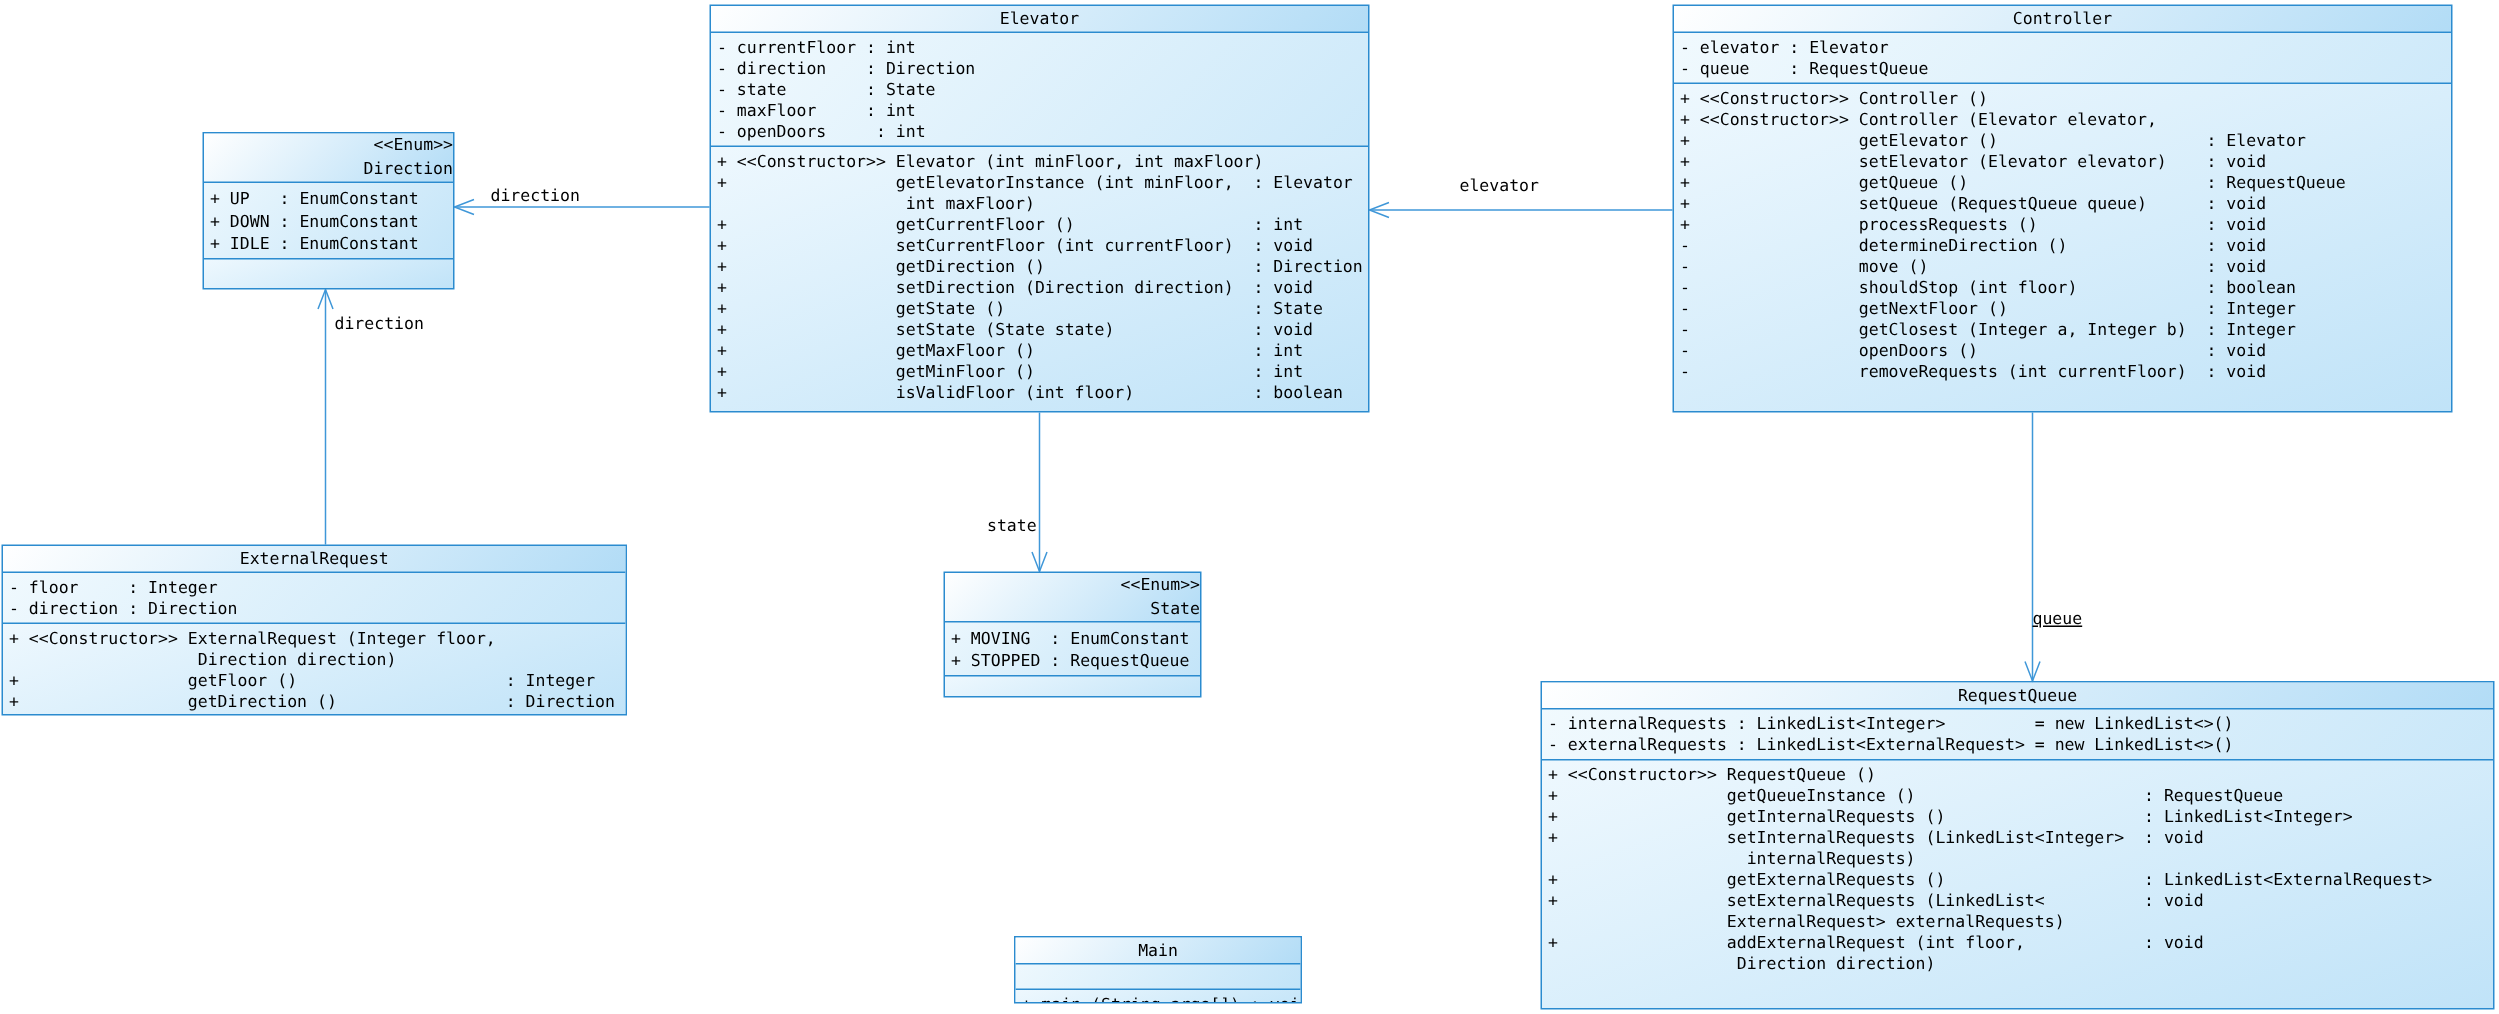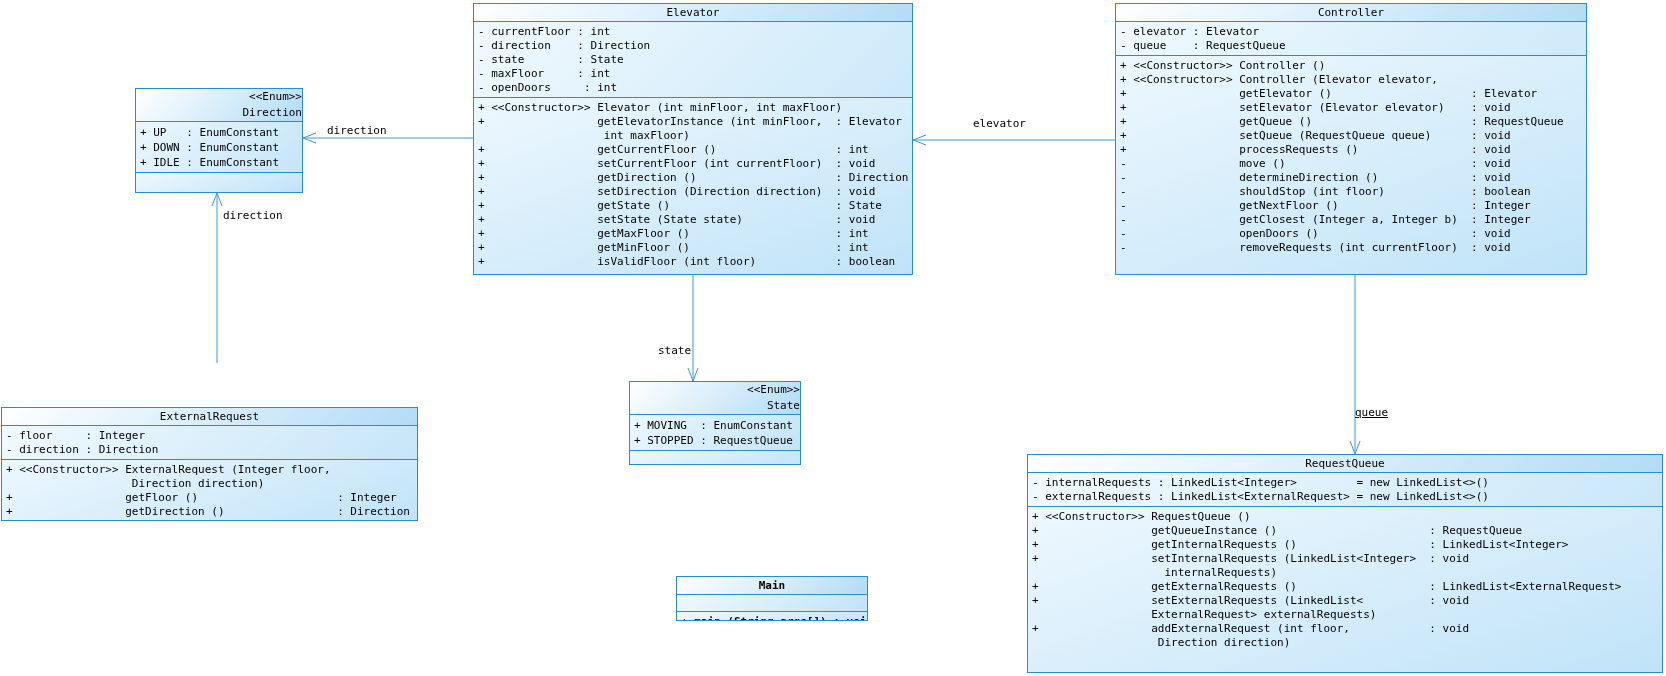--- a/index.html
+++ b/index.html
@@ -13,24 +13,24 @@
          text-align:center;line-height:17px;flex:0 0 auto;}
   .title .tl{line-height:16px;height:16px;text-align:right;}
   .attrs{padding:3px 0 2px 4px;flex:0 0 auto;}
   .methods{padding:3px 0 2px 4px;border-top:1px solid #2b8bcf;flex:1 1 auto;
            background:linear-gradient(160deg,#eef8fe 0%,#c0e3f8 100%);}
   .ln{white-space:pre;height:14px;line-height:14px;}
   .ln15{white-space:pre;height:15px;line-height:15px;}
   .assoc-label{position:absolute;white-space:pre;line-height:13px;}
   #c-direction{left:135px;top:88px;width:168px;height:105px;}
   #c-elevator{left:473px;top:3px;width:440px;height:272px;}
-  #c-controller{left:1115px;top:3px;width:472px;height:272px;}
-  #c-external{left:1px;top:363px;width:417px;height:114px;margin-top:44px;}
+  #c-controller{left:1115px;top:3px;width:520px;height:272px;}
+  #c-external{left:1px;top:363px;width:417px;height:114px;}
   #c-state{left:629px;top:381px;width:172px;height:84px;}
-  #c-main{left:676px;top:576px;width:192px;height:45px;font-weight:bold;}
+  #c-main{left:676px;top:624px;width:192px;height:45px;}
   #c-rq{left:1027px;top:454px;width:636px;height:219px;}
   #c-main .attrs{height:16px;padding:0;}
   .empty{min-height:14px;}
   #lbl-ed{left:327px;top:124px;}
   #lbl-xd{left:223px;top:209px;}
   #lbl-es{left:658px;top:344px;}
   #lbl-ce{left:973px;top:117px;}
   #lbl-cq{left:1355px;top:406px;text-decoration:underline;}
 </style>
 </head>
@@ -110,22 +110,22 @@
       <div class="ln">- queue    : RequestQueue</div>
     </div>
     <div class="methods">
       <div class="ln">+ &lt;&lt;Constructor&gt;&gt; Controller ()</div>
       <div class="ln">+ &lt;&lt;Constructor&gt;&gt; Controller (Elevator elevator,</div>
       <div class="ln">+                 getElevator ()                     : Elevator</div>
       <div class="ln">+                 setElevator (Elevator elevator)    : void</div>
       <div class="ln">+                 getQueue ()                        : RequestQueue</div>
       <div class="ln">+                 setQueue (RequestQueue queue)      : void</div>
       <div class="ln">+                 processRequests ()                 : void</div>
+      <div class="ln">-                 determineDirection ()              : void</div>
       <div class="ln">-                 move ()                            : void</div>
-      <div class="ln">-                 determineDirection ()              : void</div>
       <div class="ln">-                 shouldStop (int floor)             : boolean</div>
       <div class="ln">-                 getNextFloor ()                    : Integer</div>
       <div class="ln">-                 getClosest (Integer a, Integer b)  : Integer</div>
       <div class="ln">-                 openDoors ()                       : void</div>
       <div class="ln">-                 removeRequests (int currentFloor)  : void</div>
     </div>
   </div>
 
   <div class="cls" id="c-external">
     <div class="title">

